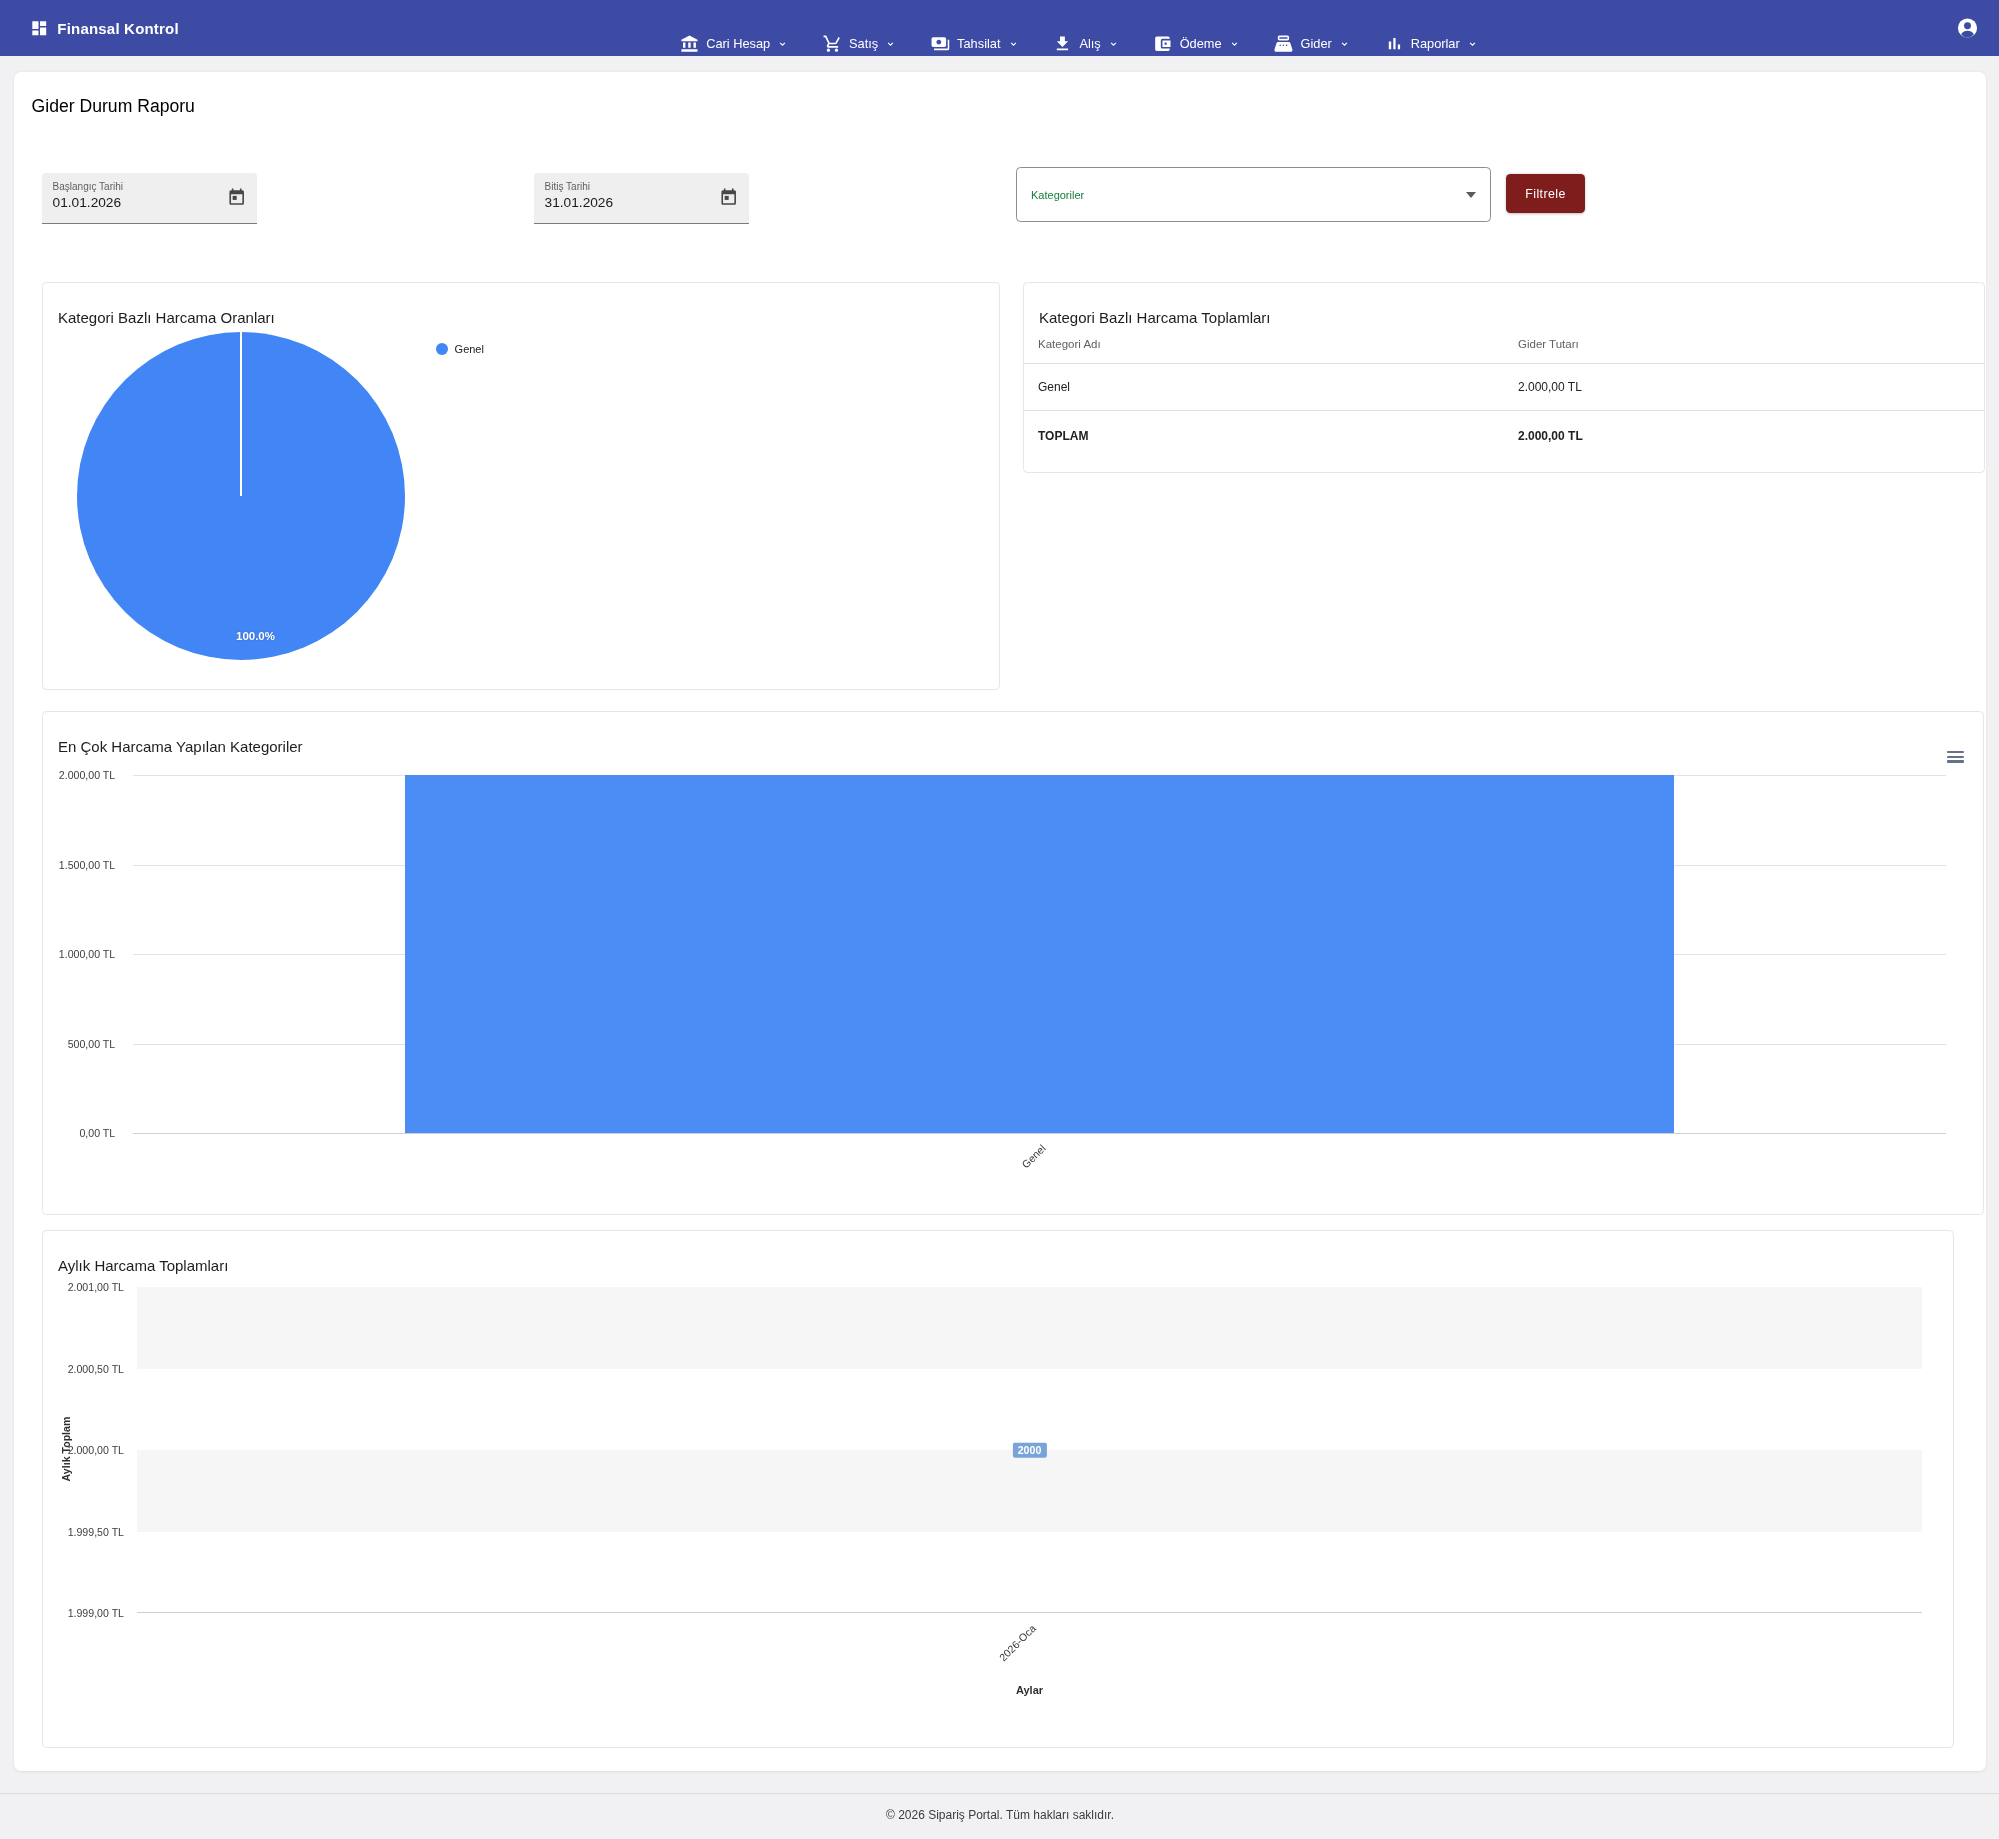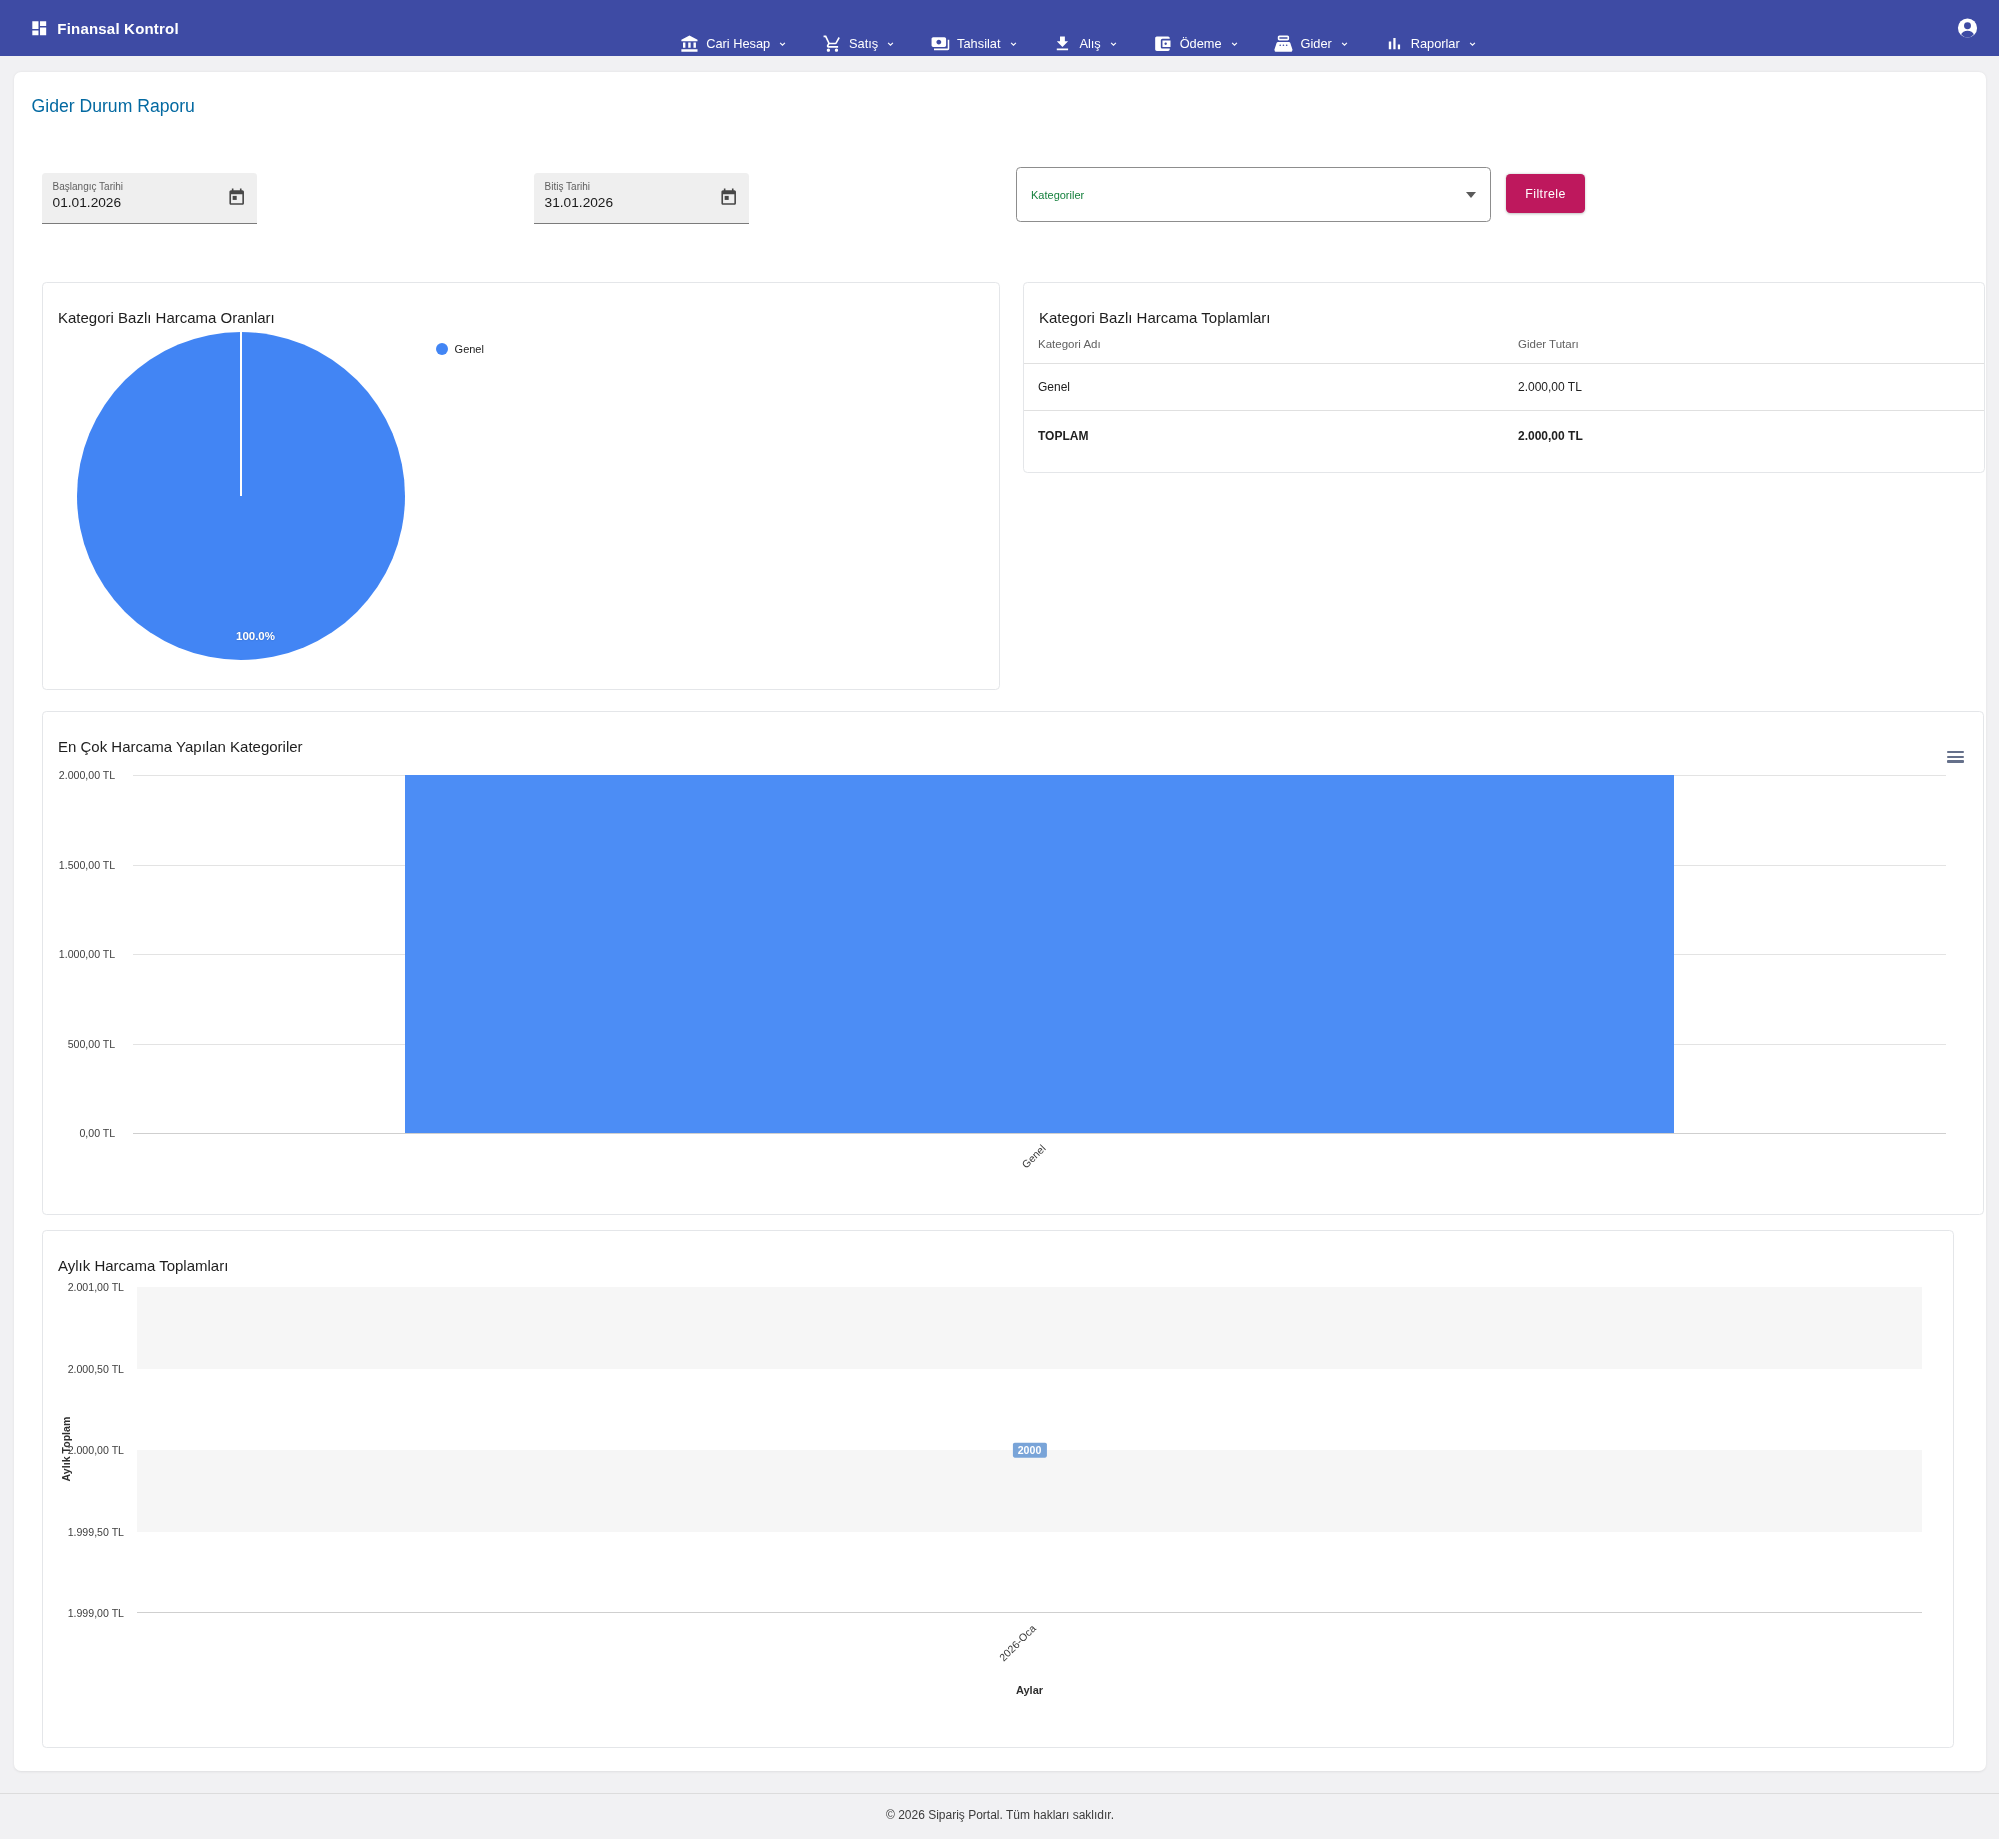--- a/index.html
+++ b/index.html
@@ -13,32 +13,32 @@
   
   .navbar{position:absolute;top:0;left:0;right:0;height:56px;background:#3E4BA4;display:flex;align-items:center;}
   .brand{position:absolute;left:30px;top:0;height:56px;display:flex;align-items:center;gap:8.8px;color:#fff;}
   .brand-title{font-size:15px;font-weight:bold;letter-spacing:0.2px;}
   .nav-menus{position:absolute;left:50%;top:0;height:56px;transform:translateX(calc(-50% + 79px));display:flex;align-items:center;gap:34px;}
   .nav-item{display:flex;align-items:center;gap:7px;color:#fff;font-size:12.8px;font-weight:500;cursor:pointer;white-space:nowrap;margin-top:32px;}
   .nav-item svg{flex:none;}
   .account-btn{position:absolute;right:21px;top:50%;transform:translateY(-50%);width:23px;height:23px;cursor:pointer;}
   
   .wrapper{position:absolute;left:14px;top:72px;width:1972px;height:1699px;background:#fff;border-radius:7px;box-shadow:0 0.9px 2.6px rgba(0,0,0,.08);}
-  .page-title{position:absolute;left:17.6px;top:12.4px;font-size:17.6px;font-weight:400;color:#0369a1;}
+  .page-title{position:absolute;left:17.6px;top:12.4px;font-size:17.6px;font-weight:400;color:#000000;}
   
   .date-field{position:absolute;height:51px;width:215px;background:#efefef;border-bottom:0.9px solid #7b7b7b;border-radius:3.5px 3.5px 0 0;padding:8px 10.6px;cursor:text;}
   .date-field.start{left:28px;top:101px;}
   .date-field.end{left:520px;top:101px;}
   .date-label{display:block;font-size:10px;color:#5f5f5f;margin-bottom:2.6px;}
   .date-value{display:block;font-size:13.7px;color:#1a1a1a;}
   .date-cal{position:absolute;right:10.6px;top:14px;width:19.4px;height:19.4px;cursor:pointer;}
   .select-field{position:absolute;left:1002px;top:95px;width:475px;height:55px;border:0.9px solid #8d8d8d;border-radius:4.4px;display:flex;align-items:center;padding:0 14px;cursor:pointer;background:#fff;}
   .select-placeholder{font-size:11px;color:#15803d;}
   .select-arrow{position:absolute;right:14px;top:50%;margin-top:-2.6px;width:0;height:0;border-left:5.3px solid transparent;border-right:5.3px solid transparent;border-top:6.2px solid #5a5a5a;}
-  .btn-filtrele{position:absolute;left:1492px;top:102px;width:79px;height:39px;background:#be185d;color:#fff;border:none;border-radius:4.4px;font-size:12.4px;font-weight:500;letter-spacing:0.4px;cursor:pointer;box-shadow:0 0.9px 2.6px rgba(0,0,0,.25);font-family:inherit;}
+  .btn-filtrele{position:absolute;left:1492px;top:102px;width:79px;height:39px;background:#7f1d1d;color:#fff;border:none;border-radius:4.4px;font-size:12.4px;font-weight:500;letter-spacing:0.4px;cursor:pointer;box-shadow:0 0.9px 2.6px rgba(0,0,0,.25);font-family:inherit;}
   
   .card{position:absolute;background:#fff;border:0.9px solid #e4e6e9;border-radius:4.4px;}
   .card-title{position:absolute;left:15px;top:14px;font-size:15px;font-weight:500;color:#1e1e1e;white-space:nowrap;}
   .pie-card{left:28px;top:210px;width:958px;height:408px;}
   .table-card{left:1009px;top:210px;width:962px;height:191px;}
   .bar-card{left:28px;top:639px;width:1942px;height:504px;}
   .line-card{left:28px;top:1158px;width:1912px;height:518px;}
   
   .pie{position:absolute;left:34px;top:49px;width:328px;height:328px;border-radius:50%;background:#4285F4;}
   .pie-divider{position:absolute;left:163px;top:0;width:1.8px;height:164px;background:#fff;}

